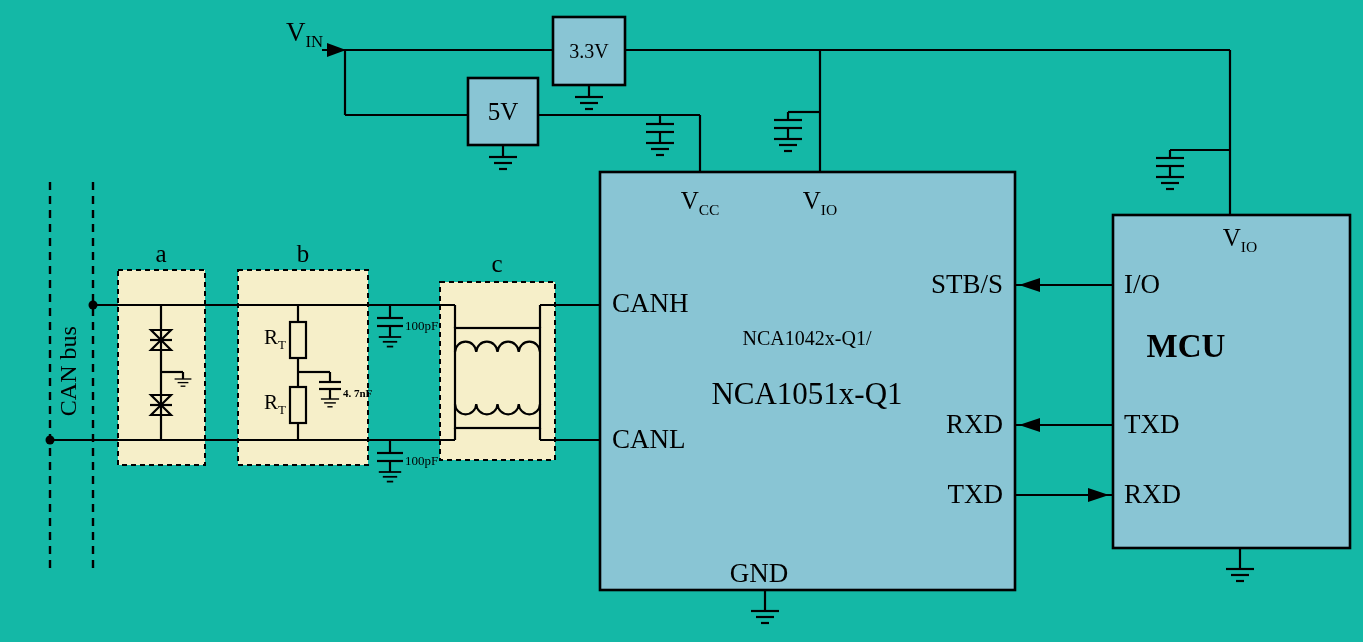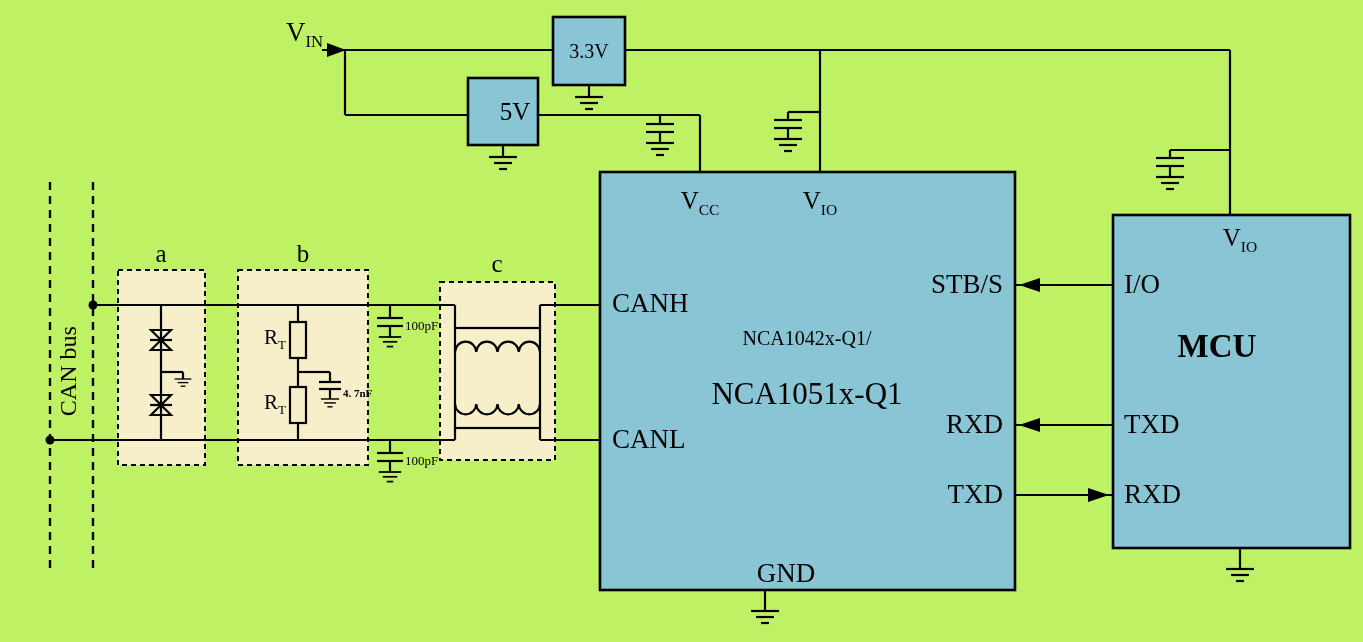--- a/index.html
+++ b/index.html
@@ -1,17 +1,17 @@
 <!DOCTYPE html>
 <html><head>
 <meta charset="utf-8">
 <style>
   html,body{margin:0;padding:0;background:#fff;}
   .stage{
-    position:relative;width:1363px;height:642px;background:#bef264;
+    position:relative;width:1363px;height:642px;background:#14b8a6;
     font-family:"Liberation Serif","DejaVu Serif",serif;color:#000;overflow:hidden;
   }
   .stage svg{position:absolute;left:0;top:0;}
   .lbl{position:absolute;white-space:nowrap;line-height:1.1;}
   .lbl sub{font-size:0.62em;}
   .ctr{display:flex;align-items:center;justify-content:center;text-align:center;}
   .rot{transform:rotate(-90deg);}
   .bold{font-weight:bold;}
 </style>
 </head>
@@ -163,21 +163,21 @@
       <circle cx="93" cy="305" r="4.5"></circle>
       <circle cx="50" cy="440" r="4.5"></circle>
     </g>
   </svg>
 
   <div class="lbl" style="left:286px;top:18px;font-size:27px;">
     <span>V</span><sub>IN</sub>
   </div>
 
   <div class="lbl ctr" style="left:553px;top:17px;width:72px;height:68px;font-size:20px;">3.3V</div>
-  <div class="lbl ctr" style="left:480px;top:78px;width:70px;height:67px;font-size:25px;">5V</div>
+  <div class="lbl ctr" style="left:468px;top:78px;width:70px;height:67px;font-size:25px;">5V</div>
 
   <div class="lbl rot" style="left:-12px;top:358px;width:160px;text-align:center;font-size:24px;">CAN bus</div>
 
   <div class="lbl" style="left:121px;top:240px;width:80px;text-align:center;font-size:25px;">a</div>
   <div class="lbl" style="left:263px;top:240px;width:80px;text-align:center;font-size:25px;">b</div>
   <div class="lbl" style="left:457px;top:250px;width:80px;text-align:center;font-size:25px;">c</div>
 
   <div class="lbl" style="left:236px;top:326px;width:50px;text-align:right;font-size:21px;">
     <span>R</span><sub>T</sub>
   </div>
@@ -193,26 +193,26 @@
     <span>V</span><sub>CC</sub>
   </div>
   <div class="lbl" style="left:770px;top:187px;width:100px;text-align:center;font-size:25px;">
     <span>V</span><sub>IO</sub>
   </div>
   <div class="lbl" style="left:612px;top:289px;font-size:27px;">CANH</div>
   <div class="lbl" style="left:612px;top:425px;font-size:27px;">CANL</div>
   <div class="lbl" style="left:885px;top:270px;width:118px;text-align:right;font-size:27px;">STB/S</div>
   <div class="lbl" style="left:885px;top:410px;width:118px;text-align:right;font-size:27px;">RXD</div>
   <div class="lbl" style="left:885px;top:480px;width:118px;text-align:right;font-size:27px;">TXD</div>
-  <div class="lbl" style="left:736px;top:559px;width:100px;text-align:center;font-size:27px;">GND</div>
+  <div class="lbl" style="left:709px;top:559px;width:100px;text-align:center;font-size:27px;">GND</div>
 
   <div class="lbl" style="left:607px;top:327px;width:400px;text-align:center;font-size:20px;">NCA1042x-Q1/</div>
   <div class="lbl" style="left:607px;top:377px;width:400px;text-align:center;font-size:31px;">NCA1051x-Q1</div>
 
   <div class="lbl" style="left:1190px;top:224px;width:100px;text-align:center;font-size:25px;">
     <span>V</span><sub>IO</sub>
   </div>
   <div class="lbl" style="left:1124px;top:270px;font-size:27px;">I/O</div>
-  <div class="lbl bold" style="left:1113px;top:328px;width:208px;text-align:center;font-size:33px;">MCU</div>
+  <div class="lbl bold" style="left:1082px;top:328px;width:208px;text-align:center;font-size:33px;">MCU</div>
   <div class="lbl" style="left:1124px;top:410px;font-size:27px;">TXD</div>
   <div class="lbl" style="left:1124px;top:480px;font-size:27px;">RXD</div>
 
 </div>
 
 </body></html>

